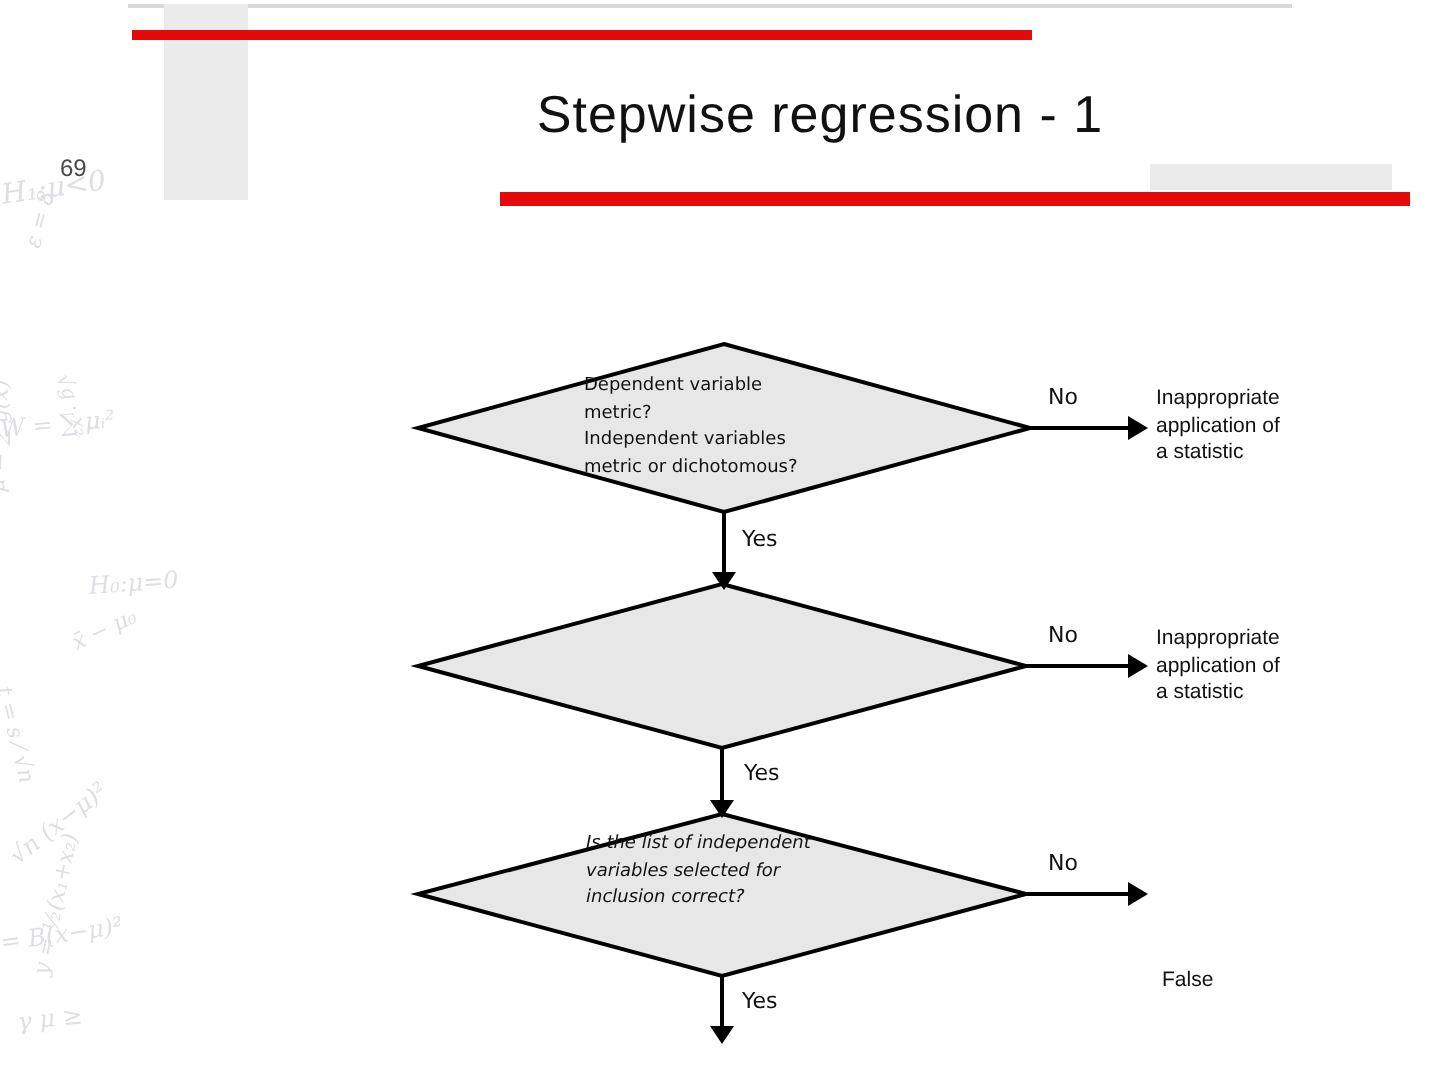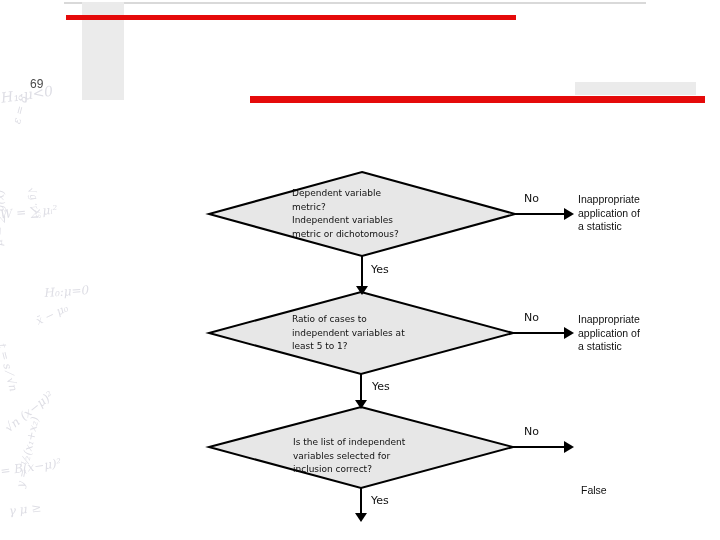--- a/index.html
+++ b/index.html
@@ -26,21 +26,21 @@
   .chart-svg { left:180px; top:160px; width:420px; height:370px; }
   .diamond   { fill:var(--diamond-fill); stroke:#000; stroke-width:2; }
   .flowline  { stroke:#000; stroke-width:2; }
   .arrowhead { fill:#000; stroke:none; }
 
   
   .qtext  { font-family:"DejaVu Sans", sans-serif; font-size:9px; line-height:13.5px;
             white-space:pre-line; color:#111; }
   .q1 { left:292px; top:187px; }
   .q2 { left:292px; top:313px; }
-  .q3 { left:293px; top:436px; }
+  .q3 { left:293px; top:416px;font-style:italic; }
 
   .lbl { font-family:"DejaVu Sans", sans-serif; font-size:11px; color:#111; }
   .no1  { left:524px; top:192px; }
   .no2  { left:524px; top:311px; }
   .no3  { left:524px; top:425px; }
   .yes1 { left:371px; top:263px; }
   .yes2 { left:372px; top:380px; }
   .yes3 { left:371px; top:494px; }
 
   .outcome { font-family:Liberation Sans, sans-serif; font-size:10.5px; line-height:13.5px;
@@ -74,20 +74,21 @@
       <span class="wm" style="left: 8px; top: 504px; font-size: 12px; transform: rotate(-6deg);">γ  μ ≥</span>
     </div>
 
   <div class="abs topline"></div>
   <div class="abs vbar"></div>
   <div class="abs redline1"></div>
   <div class="abs grayrect2"></div>
   <div class="abs redline2"></div>
 
   <div class="abs pagenum">69</div>
+  <div class="abs title">Stepwise regression - 1</div>
 
   <svg class="abs chart-svg" viewBox="0 0 420 370">
 
     <polygon class="diamond" points="182,12 335,54 182,96 29,54"></polygon>
     <polygon class="diamond" points="181,132 333,173 181,214 29,173"></polygon>
     <polygon class="diamond" points="181,247 333,287 181,328 29,287"></polygon>
 
     <line class="flowline" x1="335" y1="54" x2="384" y2="54"></line>
     <polygon class="arrowhead" points="384,48 394,54 384,60"></polygon>
     <line class="flowline" x1="333" y1="173" x2="384" y2="173"></line>
@@ -100,23 +101,20 @@
     <line class="flowline" x1="181" y1="214" x2="181" y2="240"></line>
     <polygon class="arrowhead" points="175,240 187,240 181,249"></polygon>
     <line class="flowline" x1="181" y1="328" x2="181" y2="353"></line>
     <polygon class="arrowhead" points="175,353 187,353 181,362"></polygon>
   </svg>
 
   <div class="abs qtext q1">Dependent variable
 metric?
 Independent variables
 metric or dichotomous?</div>
-  <div class="abs qtext q2">Ratio of cases to
-independent variables at
-least 5 to 1?</div>
   <div class="abs qtext q3">Is the list of independent
 variables selected for
 inclusion correct?</div>
 
   <div class="abs lbl no1">No</div>
   <div class="abs lbl no2">No</div>
   <div class="abs lbl no3">No</div>
   <div class="abs lbl yes1">Yes</div>
   <div class="abs lbl yes2">Yes</div>
   <div class="abs lbl yes3">Yes</div>

